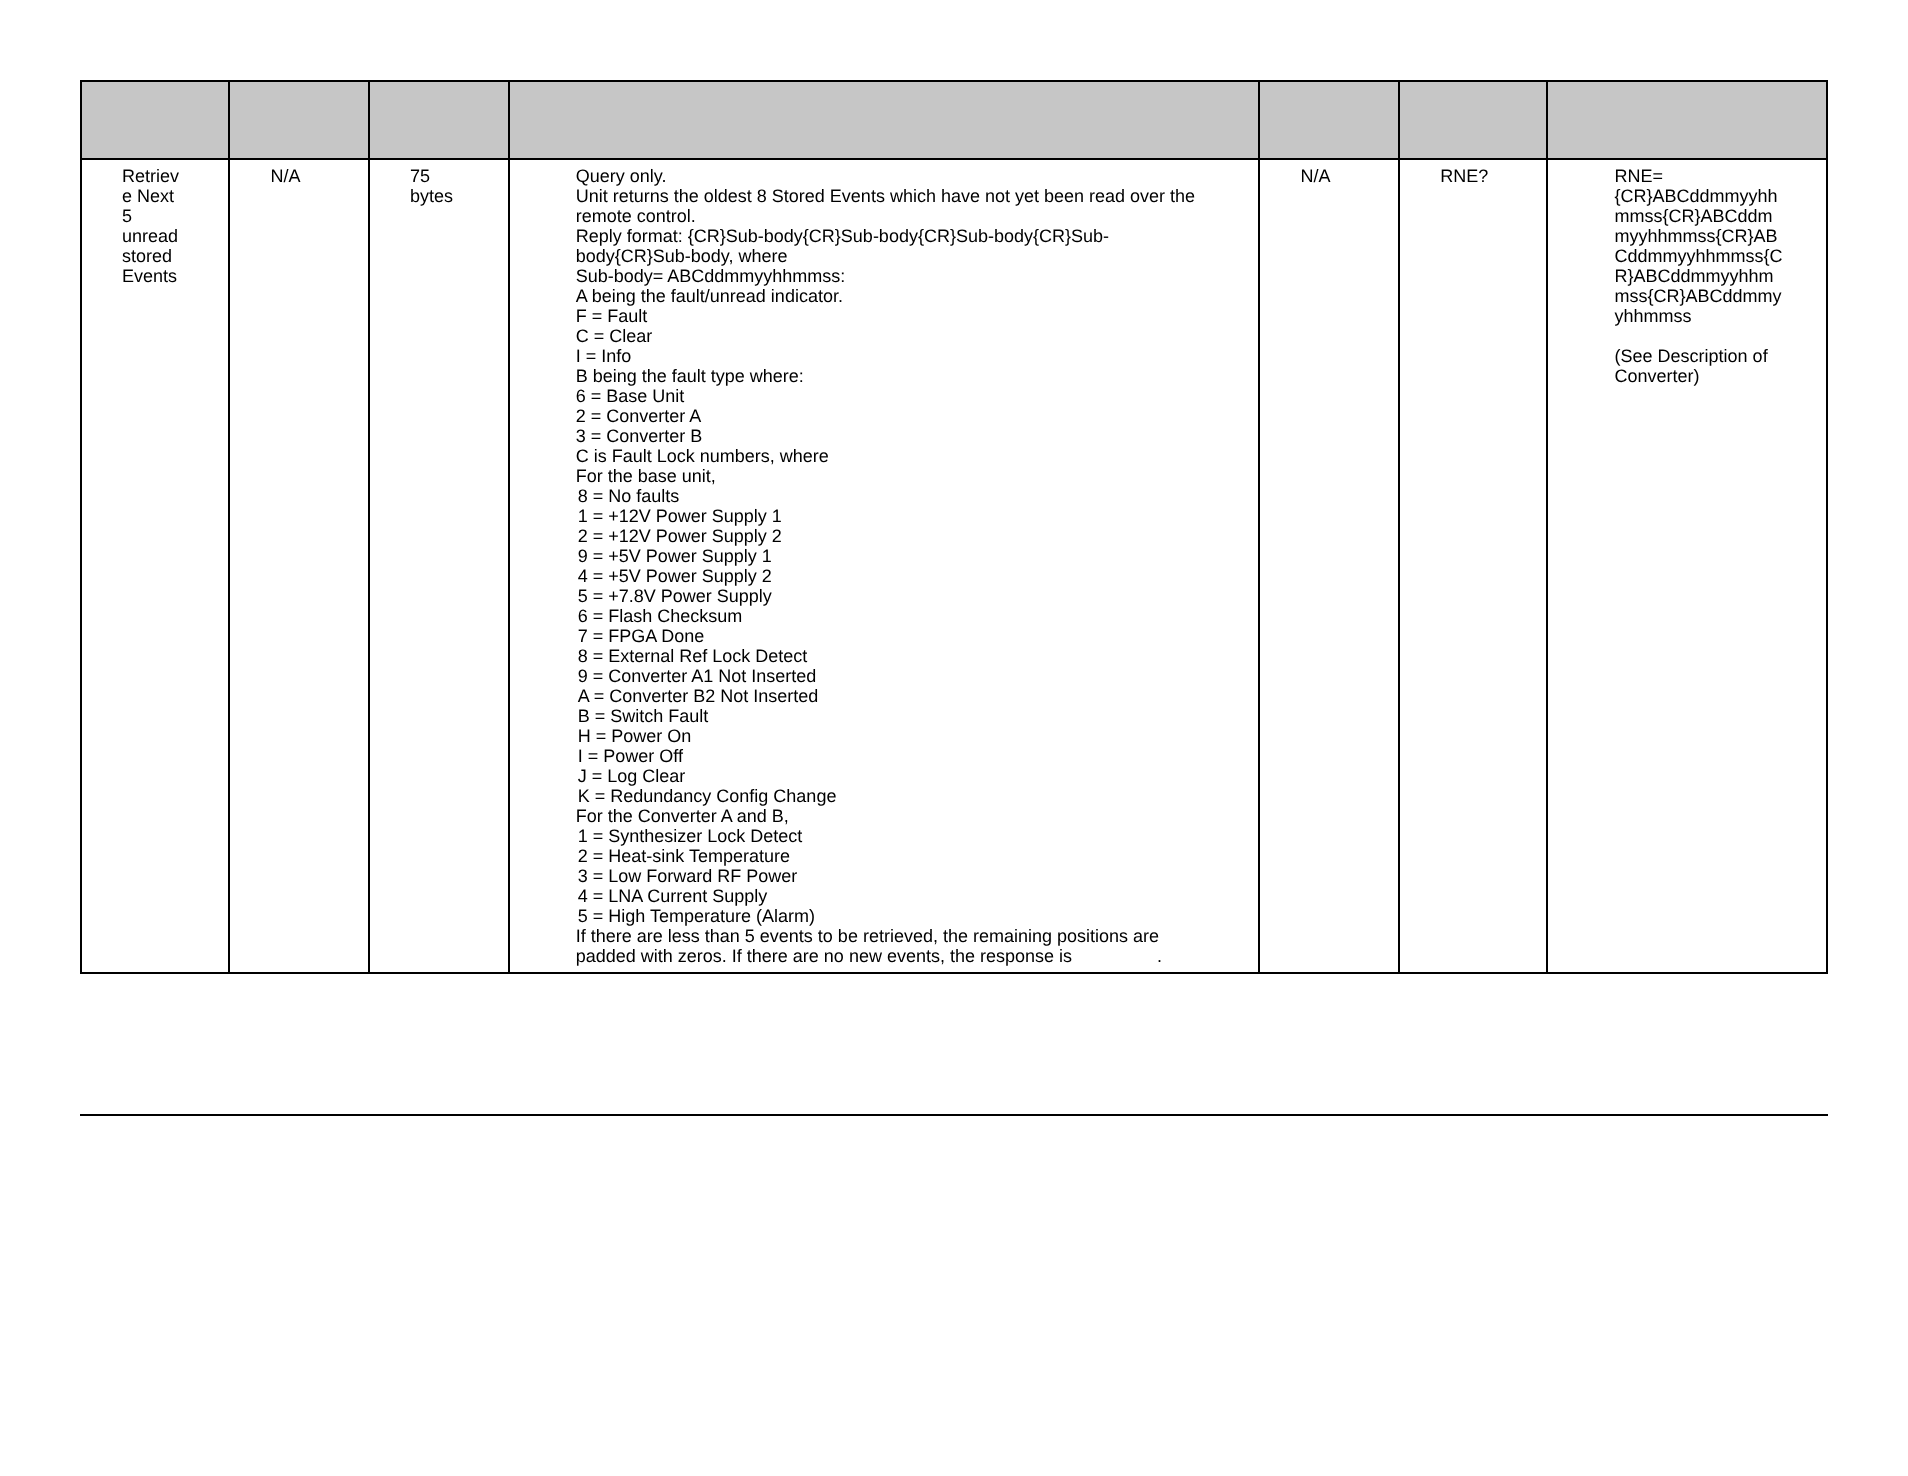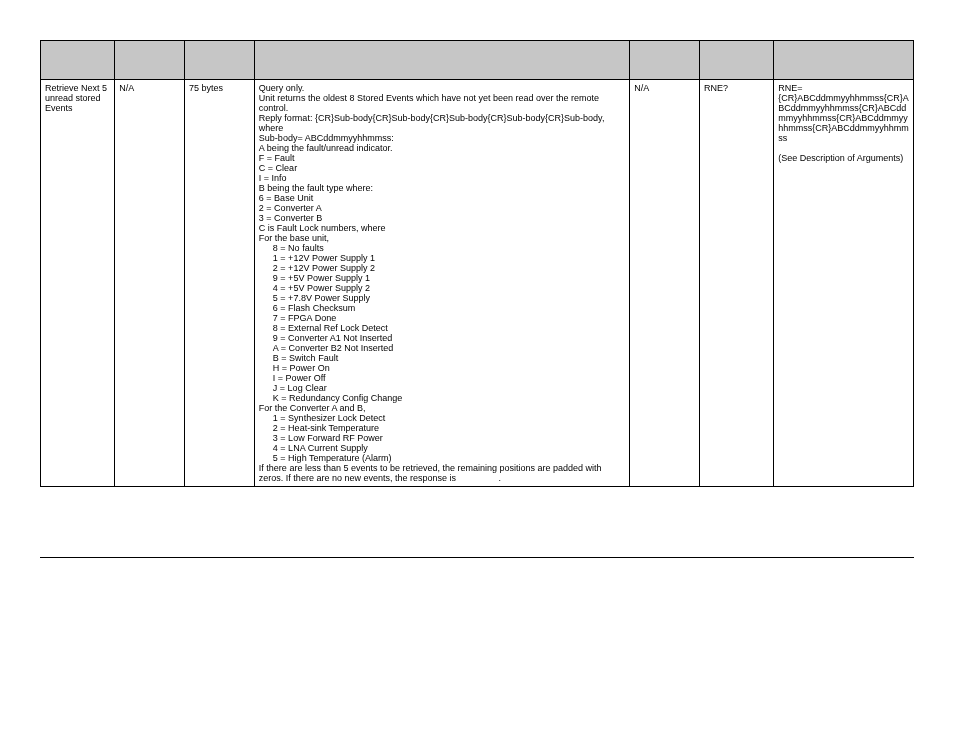--- a/index.html
+++ b/index.html
@@ -13,35 +13,35 @@
     box-sizing: border-box;
   }
   table {
     border-collapse: collapse;
     width: 100%;
     table-layout: fixed;
   }
   th, td {
     border: 0.5px solid #000;
     vertical-align: top;
-    padding: 3px 4px;
+    padding: 3px 20px;
     word-wrap: break-word;
   }
   thead th {
     background: #c6c6c6;
     height: 32px;
   }
   .col0 { width: 8.5%; }
   .col1 { width: 8%; }
   .col2 { width: 8%; }
   .col3 { width: 43%; }
   .col4 { width: 8%; }
   .col5 { width: 8.5%; }
   .col6 { width: 16%; }
-  .desc-line { display: block; white-space: pre-wrap; }
+  .desc-line { display: block; white-space: pre-wrap; margin-left: 13px; }
   .indent1 { padding-left: 14px; display: block; }
   .footer-rule {
     margin-top: 70px;
     border: none;
     border-top: 1px solid #000;
   }
 </style>
 </head>
 <body>
 
@@ -108,19 +108,19 @@
         <span class="indent1">3 = Low Forward RF Power</span>
         <span class="indent1">4 = LNA Current Supply</span>
         <span class="indent1">5 = High Temperature (Alarm)</span>
         <span class="desc-line">If there are less than 5 events to be retrieved, the remaining positions are padded with zeros. If there are no new events, the response is                 .</span>
       </td>
       <td>N/A</td>
       <td>RNE?</td>
       <td>
         <span class="desc-line">RNE={CR}ABCddmmyyhhmmss{CR}ABCddmmyyhhmmss{CR}ABCddmmyyhhmmss{CR}ABCddmmyyhhmmss{CR}ABCddmmyyhhmmss</span>
         <span class="desc-line">&nbsp;</span>
-        <span class="desc-line">(See Description of Arguments)</span>
+        <span class="desc-line">(See Description of Converter)</span>
       </td>
     </tr>
   </tbody>
 </table>
 
 <hr class="footer-rule">
 
 </body></html>

